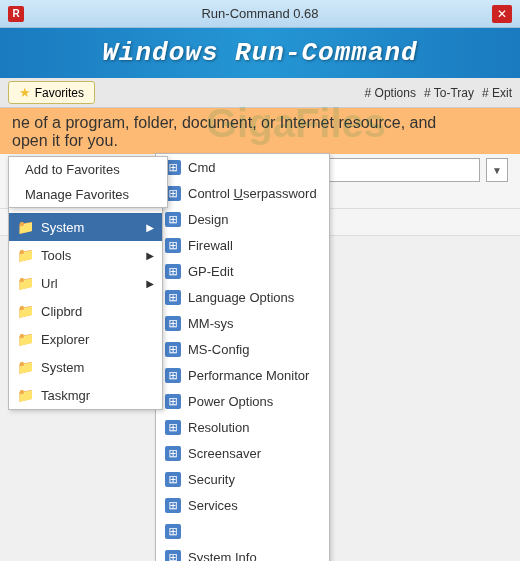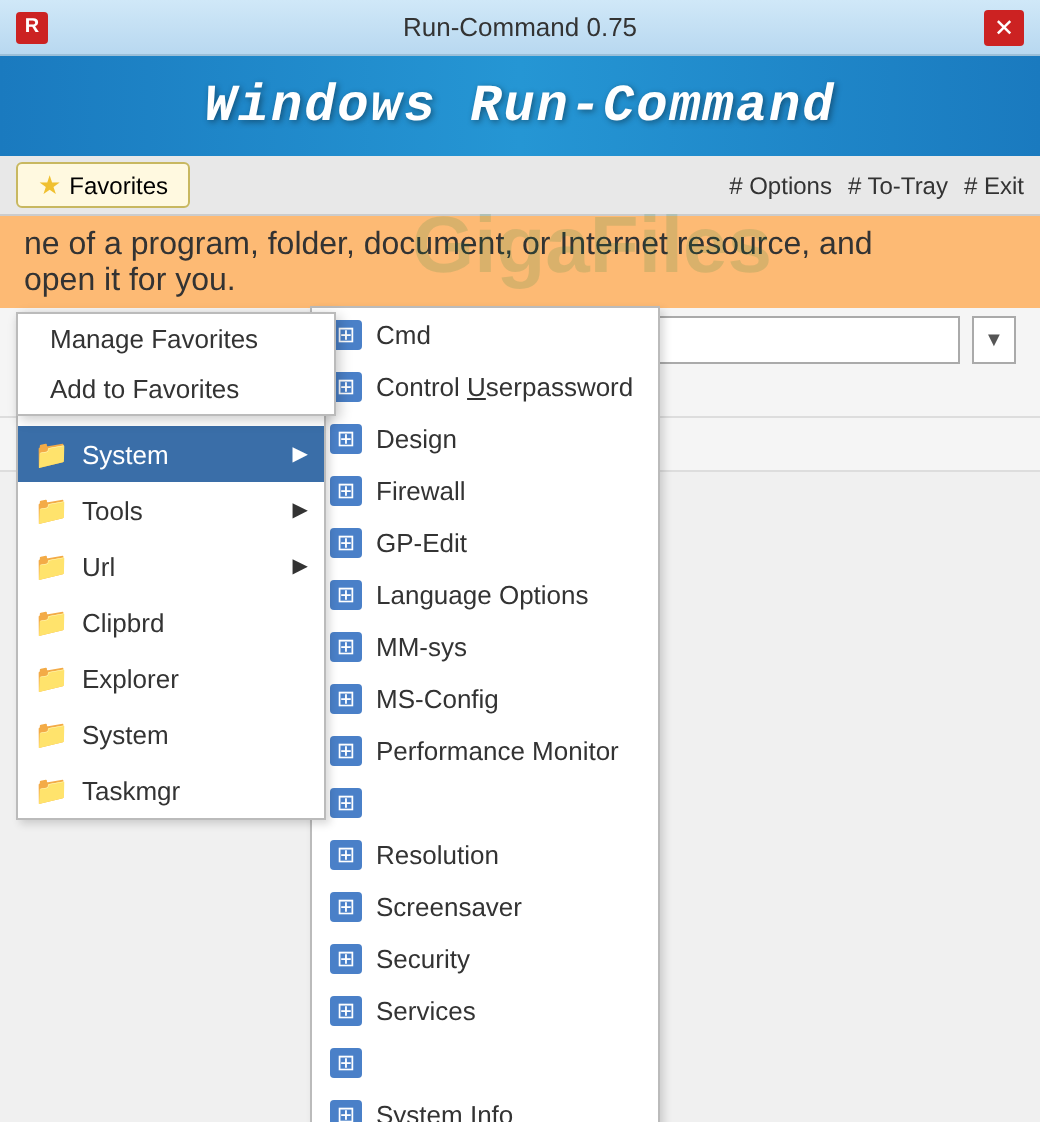--- a/index.html
+++ b/index.html
@@ -276,21 +276,21 @@
     
     .underline { text-decoration: underline; }
   </style>
 </head>
 <body>
 
 <div class="title-bar">
   <div class="title-bar-icon">
     <span>R</span>
   </div>
-  <span class="title-bar-text">Run-Command 0.75</span>
+  <span class="title-bar-text">Run-Command 0.68</span>
   <button class="title-bar-close">✕</button>
 </div>
 
 <div class="header-banner">
   <span class="header-banner-text">Windows Run-Command</span>
 </div>
 
 <div class="main-content" style="position:relative;">
 
   <div class="toolbar-row">
@@ -321,22 +321,22 @@
     <span class="action-link"># Browse...</span>
   </div>
 
   <div class="bottom-row">
     <span class="action-link"># Donate</span>
   </div>
 
   <div class="watermark">GigaFiles</div>
 
   <div class="favorites-menu">
+    <div class="favorites-menu-item">Add to Favorites</div>
     <div class="favorites-menu-item">Manage Favorites</div>
-    <div class="favorites-menu-item">Add to Favorites</div>
   </div>
 
   <div class="nav-menu" style="position:absolute; top:78px; left:8px; z-index:90;">
 
     <div class="nav-item">
       <div class="nav-item-icon">
         <span style="color:#e8a020; font-size:14px;">📁</span>
       </div>
       <span>CMD</span>
       <span class="arrow-right">▶</span>
@@ -455,20 +455,21 @@
     <div class="submenu-item">
       <div class="submenu-icon">
         <span style="font-size:11px; background:#4a80c8; color:white; padding:1px 3px; border-radius:2px;">⊞</span>
       </div>
       <span>Performance Monitor</span>
     </div>
     <div class="submenu-item">
       <div class="submenu-icon">
         <span style="font-size:11px; background:#4a80c8; color:white; padding:1px 3px; border-radius:2px;">⊞</span>
       </div>
+      <span>Power Options</span>
     </div>
     <div class="submenu-item">
       <div class="submenu-icon">
         <span style="font-size:11px; background:#4a80c8; color:white; padding:1px 3px; border-radius:2px;">⊞</span>
       </div>
       <span>Resolution</span>
     </div>
     <div class="submenu-item">
       <div class="submenu-icon">
         <span style="font-size:11px; background:#4a80c8; color:white; padding:1px 3px; border-radius:2px;">⊞</span>

